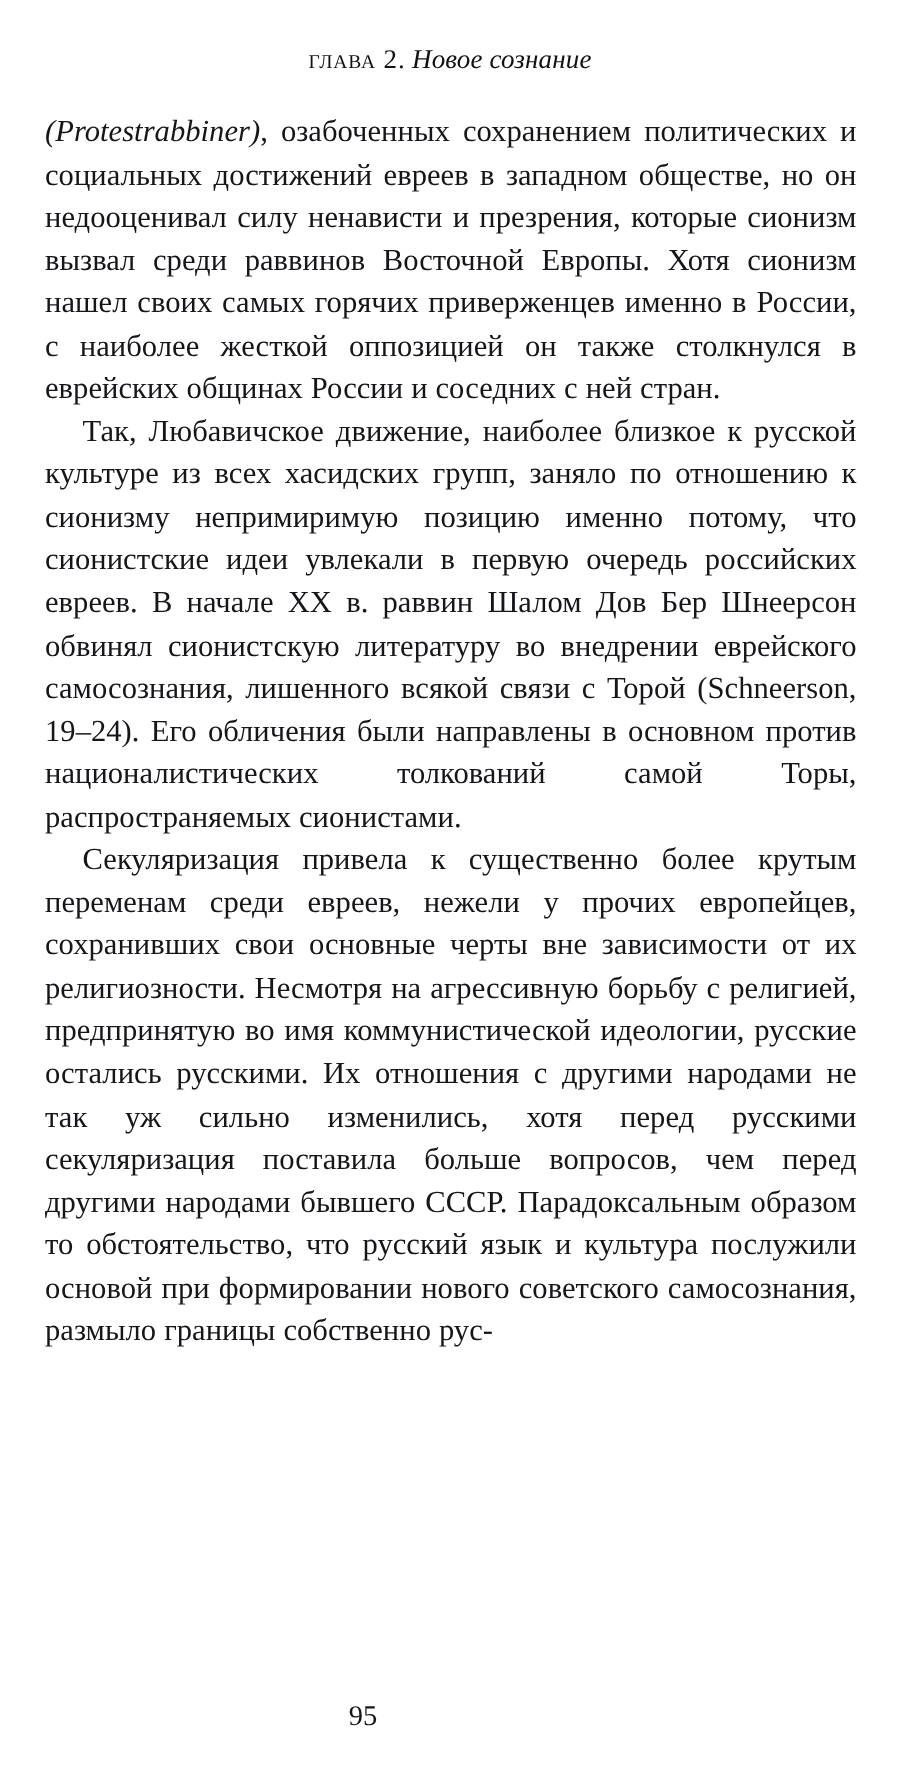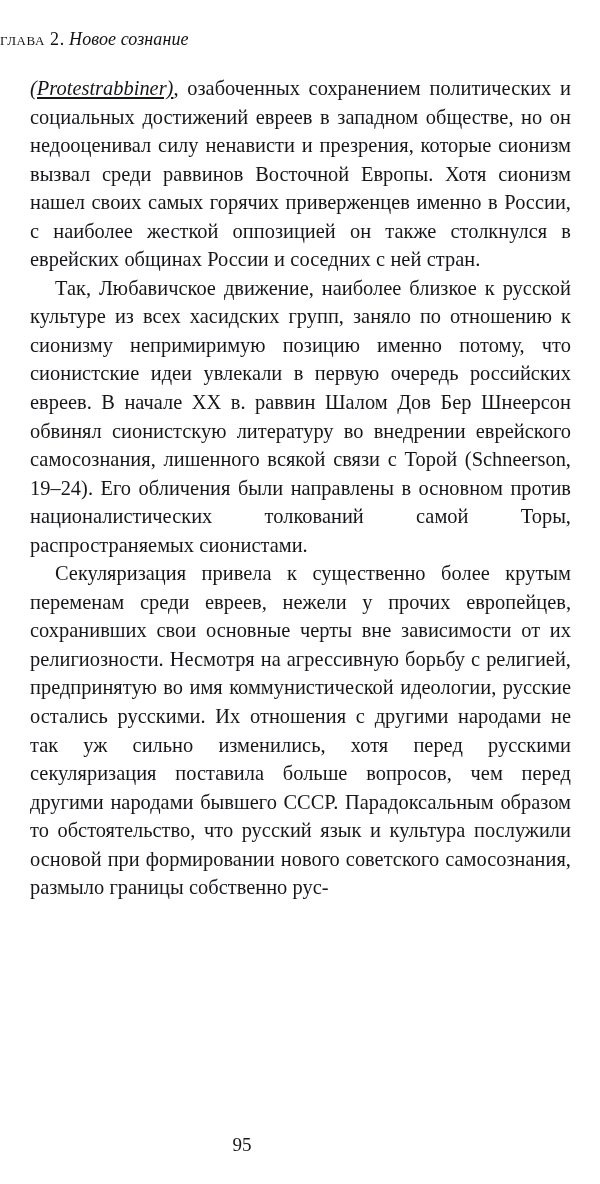--- a/index.html
+++ b/index.html
@@ -20,21 +20,21 @@
     color: #16161a;
     -webkit-font-smoothing: antialiased;
   }
 
   
   .running-head {
     position: absolute;
     top: 28px;
     left: 0;
     width: 600px;
-    text-align: left;
+    text-align: center;
     font-size: 17px;
     line-height: 22px;
     white-space: nowrap;
     color: #111114;
   }
 
   .running-head .chapter-label {
     font-variant: small-caps;
     text-transform: lowercase;
     letter-spacing: 0.6px;
@@ -70,21 +70,20 @@
     hyphens: none;
   }
 
   .para.indented {
     text-indent: 25px;
     font-family: Liberation Serif, serif;
   }
 
   .para .latin-italic {
     font-style: italic;
-    text-decoration: underline;
   }
 
   
   .folio {
     position: absolute;
     top: 1133px;
     left: 0;
     width: 484px;
     text-align: center;
     font-size: 19px;

